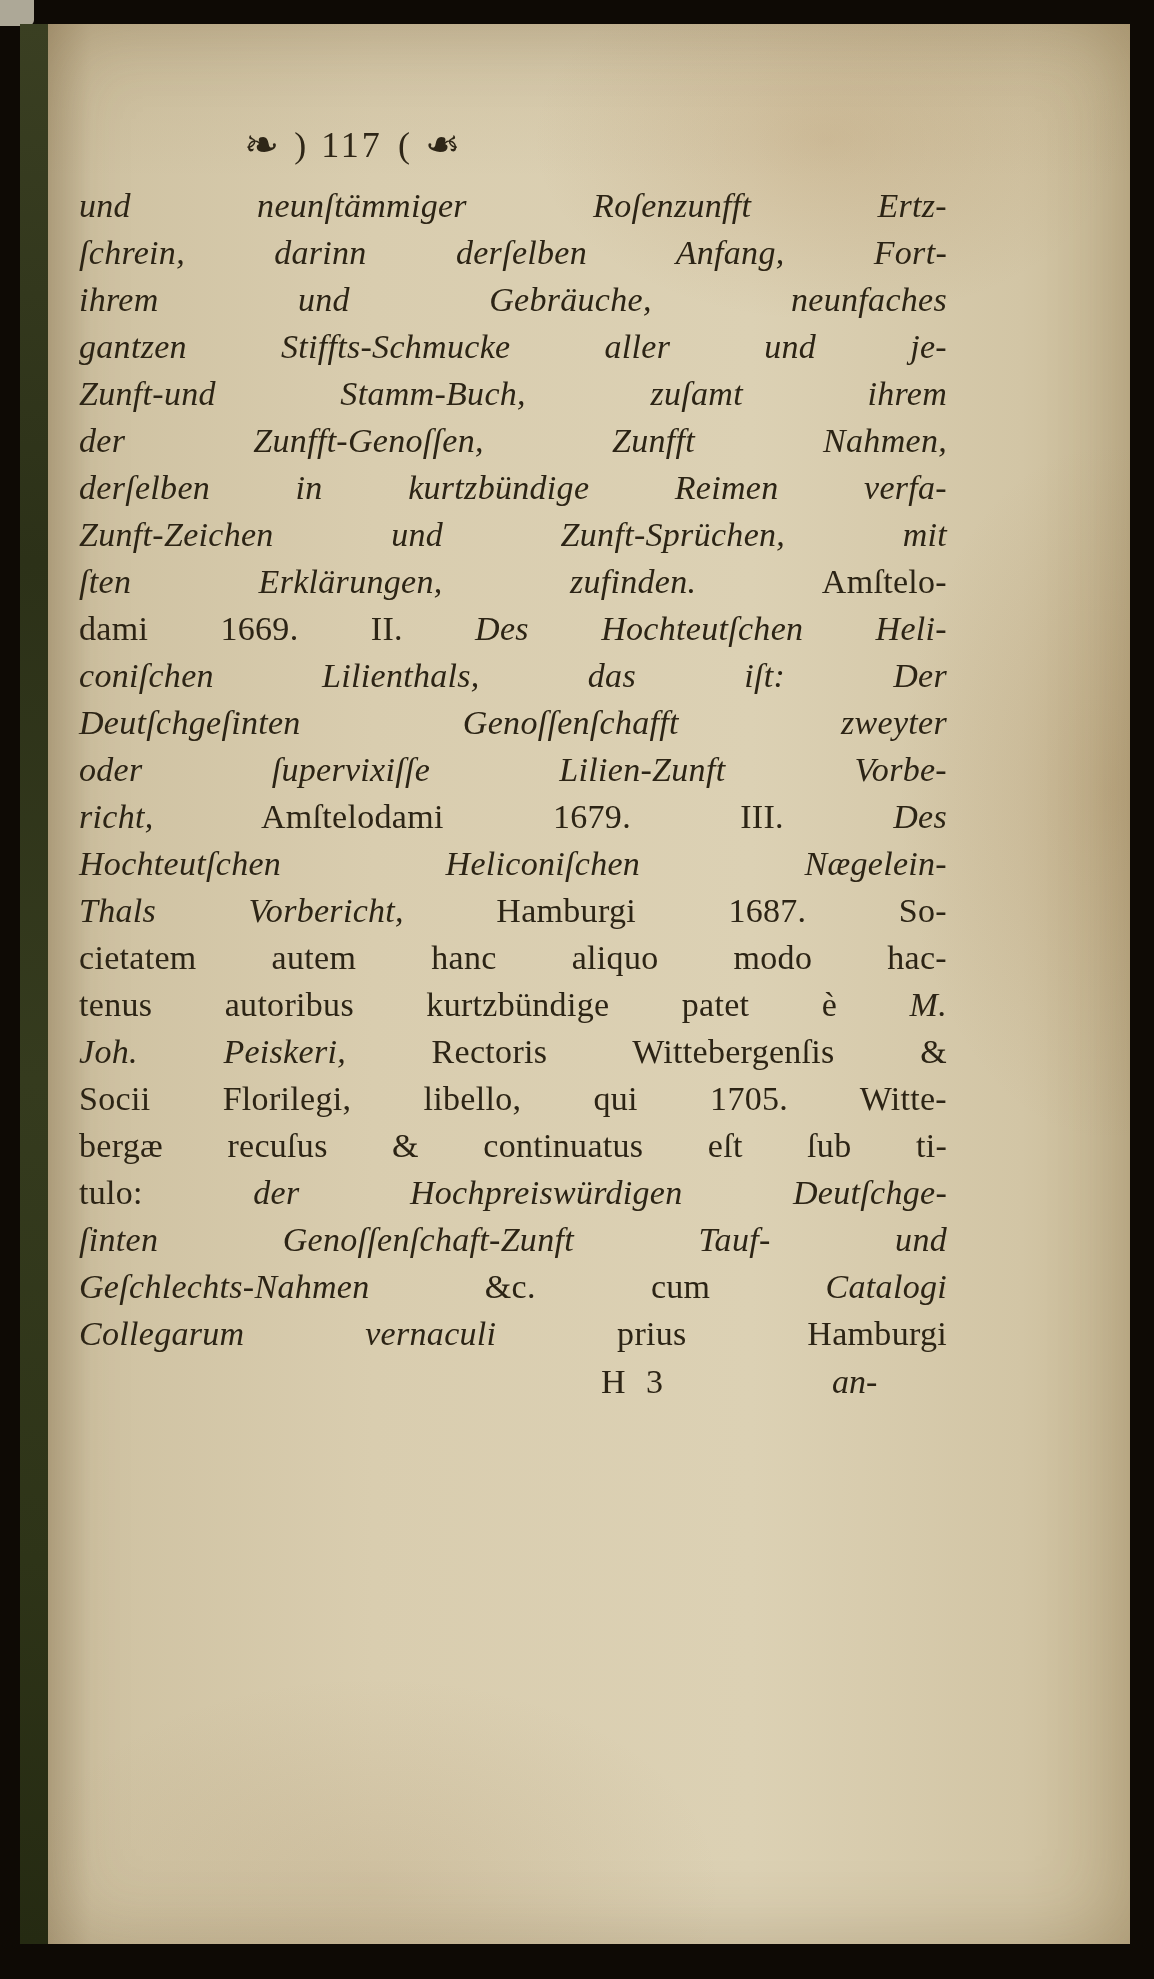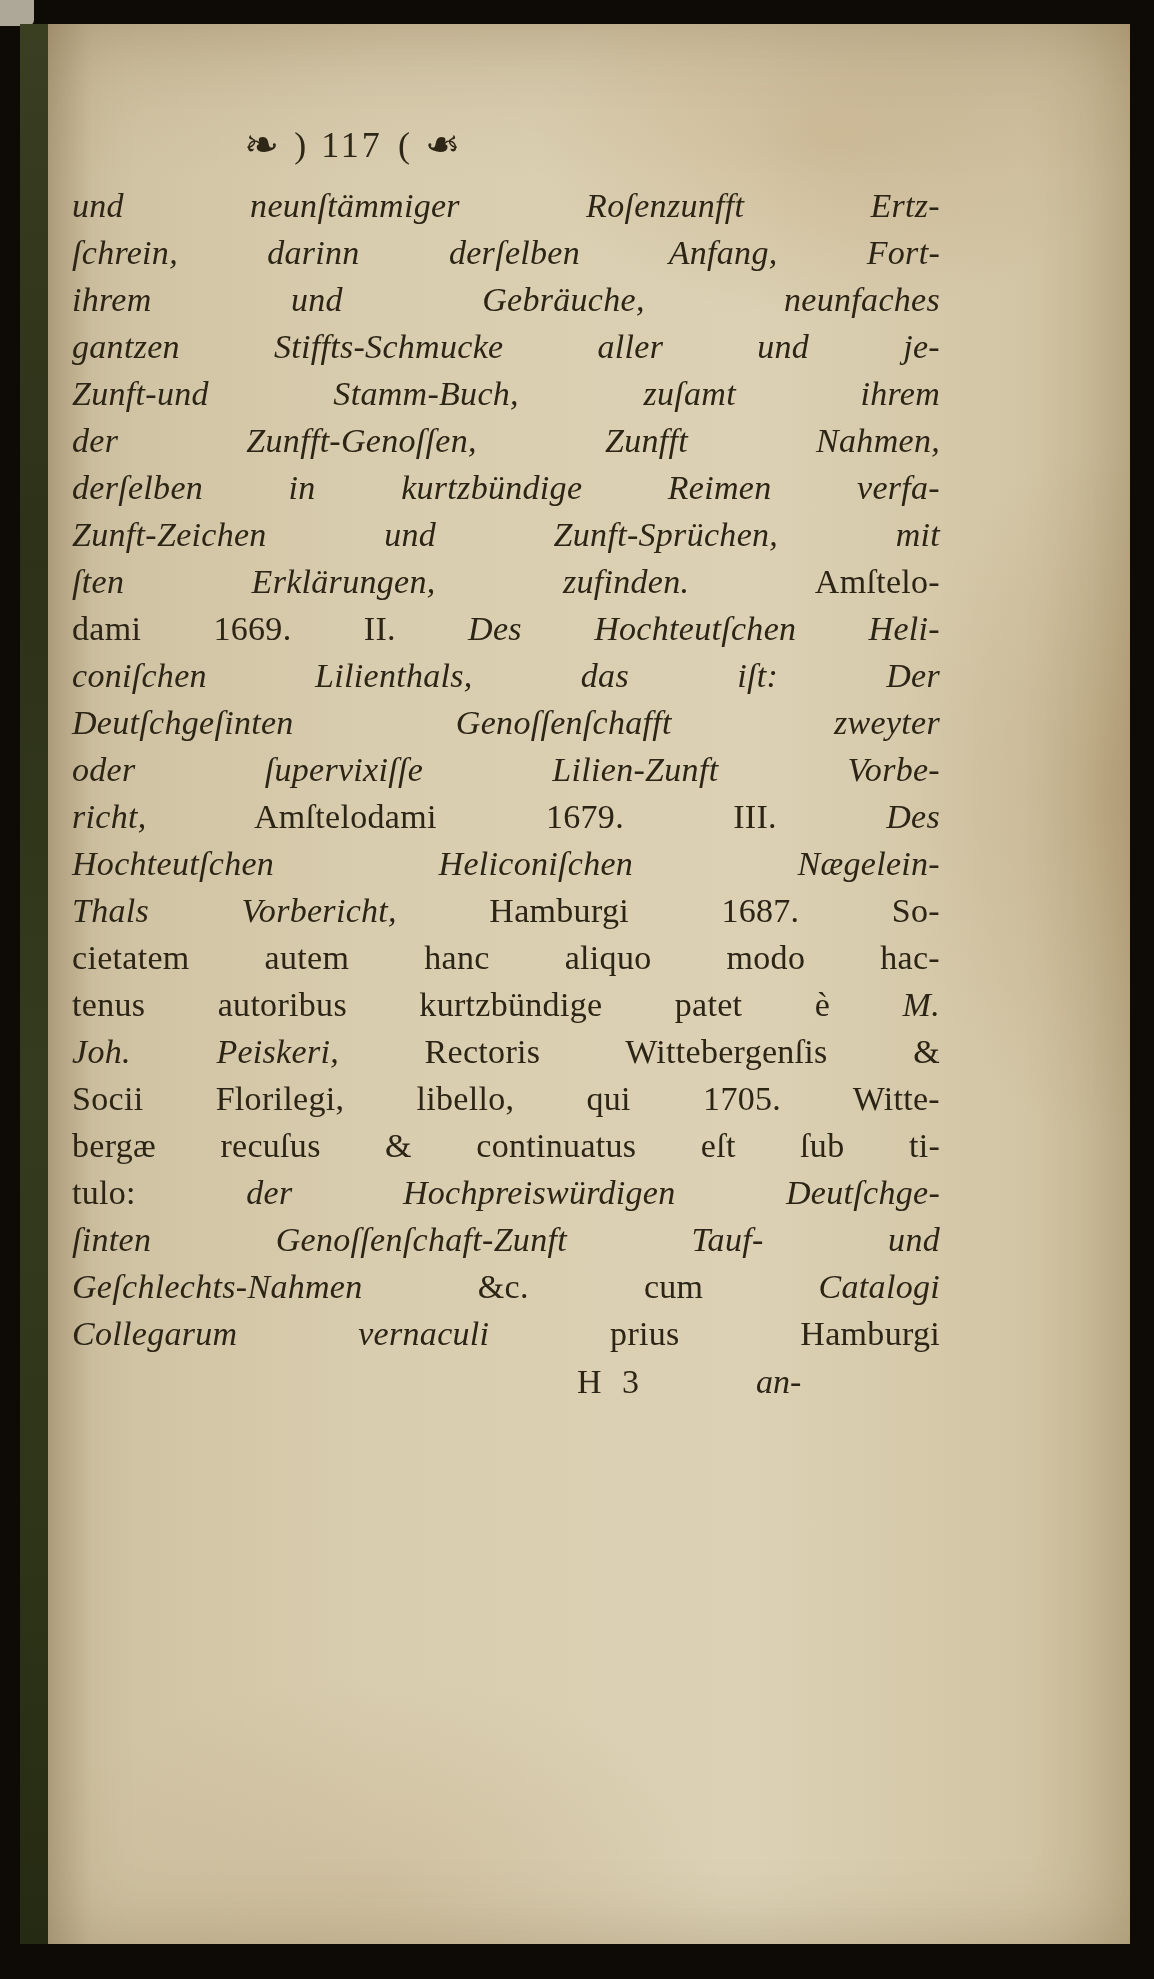--- a/index.html
+++ b/index.html
@@ -71,20 +71,21 @@
   }
   .orn-right {
     display: inline-block;
     transform: scaleX(-1);
   }
   .pagenum {
     letter-spacing: 3px;
   }
   .text-block {
     margin-top: 16px;
+    margin-left: 7px;
   }
   .line {
     margin: 0;
     width: 868px;
     font-size: 34px;
     line-height: 47px;
     text-align: justify;
     text-align-last: justify;
     letter-spacing: 0.3px;
   }
@@ -92,26 +93,26 @@
     font-style: italic;
   }
   .footer {
     position: relative;
     height: 50px;
     margin-top: 6px;
     font-size: 34px;
   }
   .signature {
     position: absolute;
-    left: 505px;
+    left: 529px;
     letter-spacing: 6px;
   }
   .catchword {
     position: absolute;
-    left: 684px;
+    left: 760px;
     font-style: italic;
   }
 </style>
 </head>
 <body>
 
 <div class="scan">
   <div class="scan-artifact"></div>
   <div class="binding-strip"></div>
   <div class="paper">

